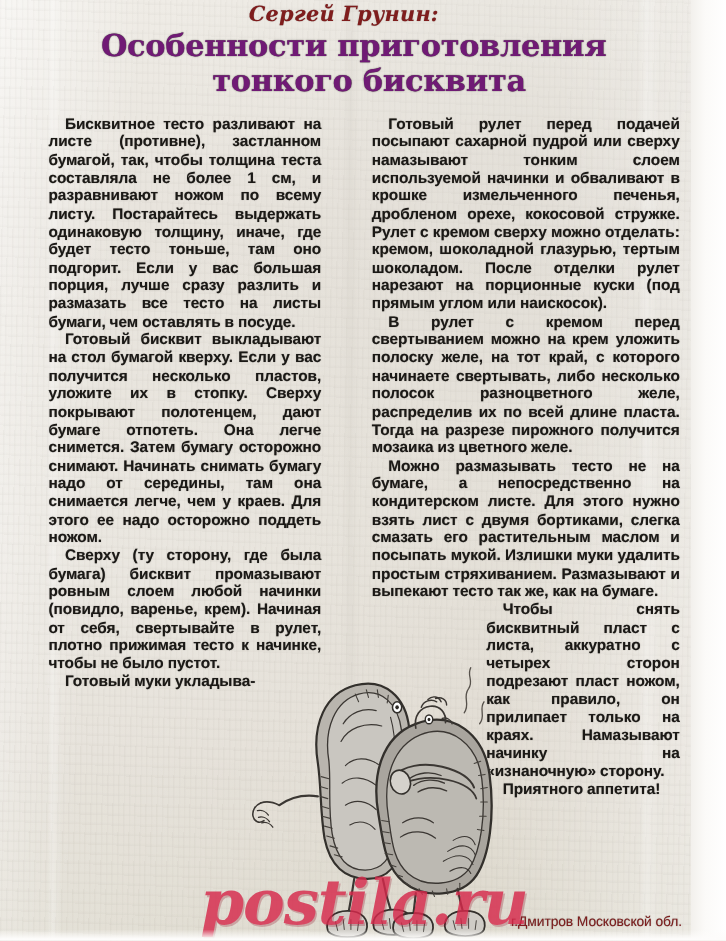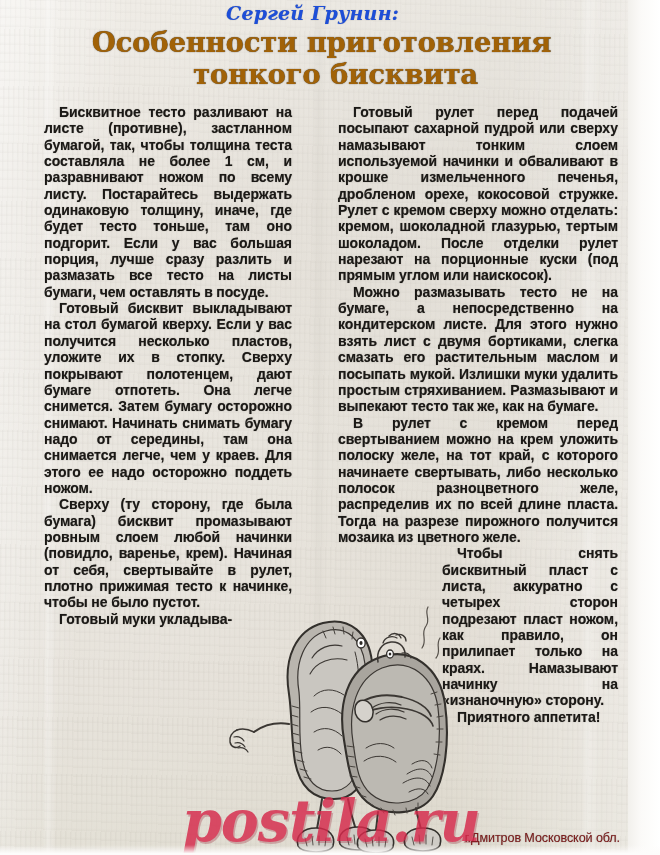--- a/index.html
+++ b/index.html
@@ -74,30 +74,30 @@
     top: 2px;
     width: 625px;
     text-align: center;
   }
   .byline {
     font-family: "DejaVu Serif", serif;
     font-style: italic;
     font-weight: bold;
     font-size: 19px;
     letter-spacing: .2px;
-    color: #1d4ed8;
+    color: #7f1d1d;
     margin: 0 0 2px 0;
     text-shadow: 0 0 1px rgba(60,55,50,.45);
   }
   .headline {
     font-family: "DejaVu Serif", serif;
     font-weight: bold;
     font-size: 27.5px;
     line-height: 32px;
-    color: #a16207;
+    color: #701a75;
     letter-spacing: -0.2px;
     margin: 0;
     text-shadow: 0 0 1.2px rgba(30,26,22,.75), .4px 0 0 rgba(30,26,22,.35);
     padding-left: 18px;
   }
   .headline .l2 { display: block; margin-left: 28px; }
 
   
   .col {
     position: absolute;
@@ -188,22 +188,22 @@
 
   <div class="col" id="col-left">
     <p>Бисквитное тесто разливают на листе (противне), застланном бумагой, так, чтобы толщина теста составляла не более 1 см, и разравнивают ножом по всему листу. Постарайтесь выдержать одинаковую толщину, иначе, где будет тесто тоньше, там оно подгорит. Если у вас большая порция, лучше сразу разлить и размазать все тесто на листы бумаги, чем оставлять в посуде.</p>
     <p>Готовый бисквит выкладывают на стол бумагой кверху. Если у вас получится несколько пластов, уложите их в стопку. Сверху покрывают полотенцем, дают бумаге отпотеть. Она легче снимется. Затем бумагу осторожно снимают. Начинать снимать бумагу надо от середины, там она снимается легче, чем у краев. Для этого ее надо осторожно поддеть ножом.</p>
     <p>Сверху (ту сторону, где была бумага) бисквит промазывают ровным слоем любой начинки (повидло, варенье, крем). Начиная от себя, свертывайте в рулет, плотно прижимая тесто к начинке, чтобы не было пустот.</p>
     <p>Готовый муки укладыва-</p>
   </div>
 
   <div class="col" id="col-right">
     <p>Готовый рулет перед подачей посыпают сахарной пудрой или сверху намазывают тонким слоем используемой начинки и обваливают в крошке измельченного печенья, дробленом орехе, кокосовой стружке. Рулет с кремом сверху можно отделать: кремом, шоколадной глазурью, тертым шоколадом. После отделки рулет нарезают на порционные куски (под прямым углом или наискосок).</p>
+    <p>В рулет с кремом перед свертыванием можно на крем уложить полоску желе, на тот край, с которого начинаете свертывать, либо несколько полосок разноцветного желе, распределив их по всей длине пласта. Тогда на разрезе пирожного получится мозаика из цветного желе.</p>
     <p>Можно размазывать тесто не на бумаге, а непосредственно на кондитерском листе. Для этого нужно взять лист с двумя бортиками, слегка смазать его растительным маслом и посыпать мукой. Излишки муки удалить простым стряхиванием. Размазывают и выпекают тесто так же, как на бумаге.</p>
-    <p>В рулет с кремом перед свертыванием можно на крем уложить полоску желе, на тот край, с которого начинаете свертывать, либо несколько полосок разноцветного желе, распределив их по всей длине пласта. Тогда на разрезе пирожного получится мозаика из цветного желе.</p>
     <span class="art-float"></span>
     <p>Чтобы снять бисквитный пласт с листа, аккуратно с четырех сторон подрезают пласт ножом, как правило, он прилипает только на краях. Намазывают начинку на «изнаночную» сторону.</p>
     <p>Приятного аппетита!</p>
   </div>
 
   <svg id="cartoon" viewBox="0 0 232 259">
     <g fill="none" stroke="#3b3733" stroke-width="1.6" stroke-linecap="round" stroke-linejoin="round">
 
       <path d="M63 98 C57 62 70 34 97 27 C124 20 143 38 146 66
                C149 94 146 140 141 166 C137 192 126 203 108 203

